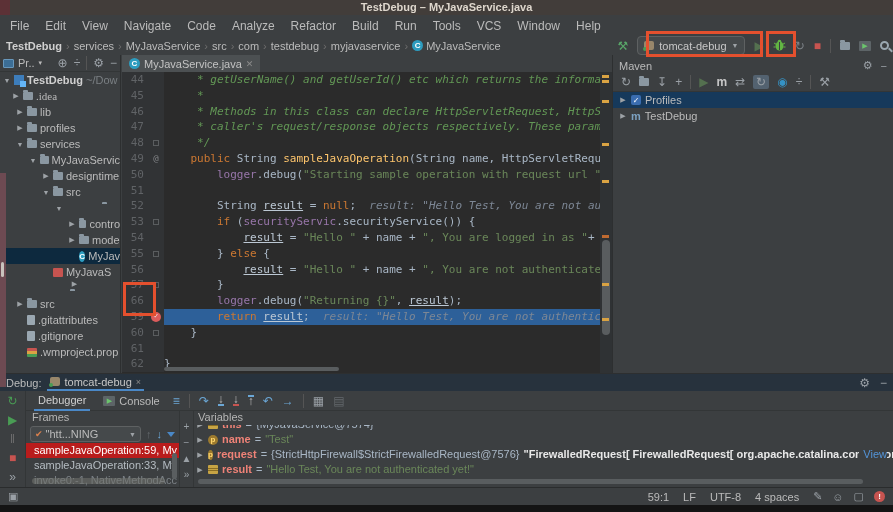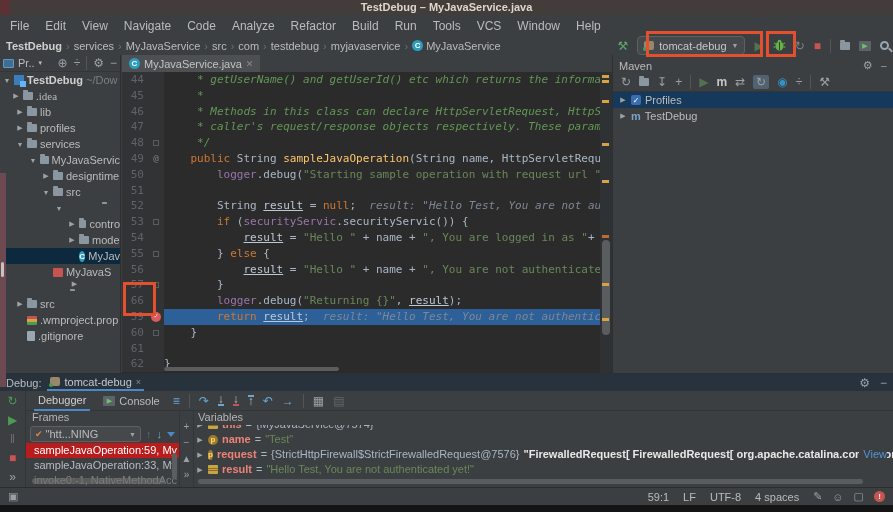--- a/index.html
+++ b/index.html
@@ -306,27 +306,32 @@
             <span class="icf"></span>
             <span>securityServic</span>
           </div>
           <div class="trow" style="padding-left: 16px;">
             <span class="tarrow">▶</span>
             <span class="icf"></span>
             <span>src</span>
           </div>
           <div class="trow" style="padding-left: 16px;">
             <span class="tarrow"></span>
-            <span class="icbars"></span>
-            <span>.wmproject.prop</span>
+            <span class="icfile"></span>
+            <span>.gitattributes</span>
           </div>
           <div class="trow" style="padding-left: 16px;">
             <span class="tarrow"></span>
             <span class="icfile"></span>
             <span>.gitignore</span>
+          </div>
+          <div class="trow" style="padding-left: 16px;">
+            <span class="tarrow"></span>
+            <span class="icbars"></span>
+            <span>.wmproject.prop</span>
           </div>
         </div>
     </div>
 
     <div class="editcol">
       <div class="tabbar">
         <div class="etab">
           <span class="icclass">C</span>
           <span>MyJavaService.java</span>
           <span class="x">✕</span>
@@ -378,21 +383,21 @@
           <div class="cl">
             <span class="num">52</span>
             <span class="gut"></span>
             <span class="code"><span class="seg-p">        String </span><span class="seg-v">result</span><span class="seg-p"> = </span><span class="seg-k">null</span><span class="seg-p">; </span><span class="seg-h"> result: "Hello Test, You are not authenticated yet!"</span></span>
           </div>
           <div class="cl">
             <span class="num">53</span>
             <span class="gut">
               <span class="foldmark"></span>
             </span>
-            <span class="code"><span class="seg-p">        </span><span class="seg-k">if</span><span class="seg-p"> (</span><span class="seg-f">securityServic</span><span class="seg-p">.securityServic()) {</span></span>
+            <span class="code"><span class="seg-p">        </span><span class="seg-k">if</span><span class="seg-p"> (</span><span class="seg-f">securityServic</span><span class="seg-p">.securityService()) {</span></span>
           </div>
           <div class="cl">
             <span class="num">54</span>
             <span class="gut"></span>
             <span class="code"><span class="seg-p">            </span><span class="seg-v">result</span><span class="seg-p"> = </span><span class="seg-s">"Hello "</span><span class="seg-p"> + name + </span><span class="seg-s">", You are logged in as "</span><span class="seg-p">+  </span></span>
           </div>
           <div class="cl">
             <span class="num">55</span>
             <span class="gut">
               <span class="foldmark"></span>

